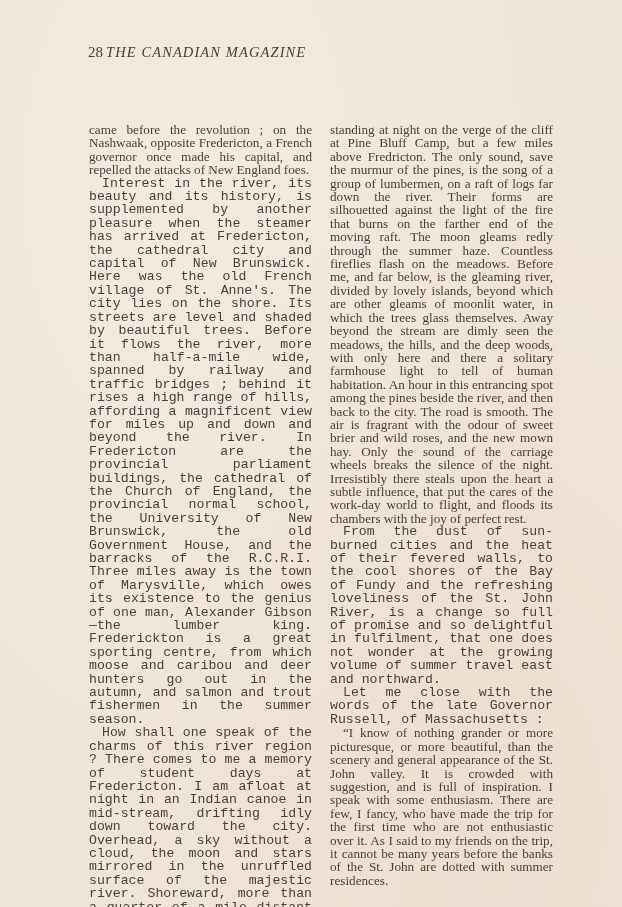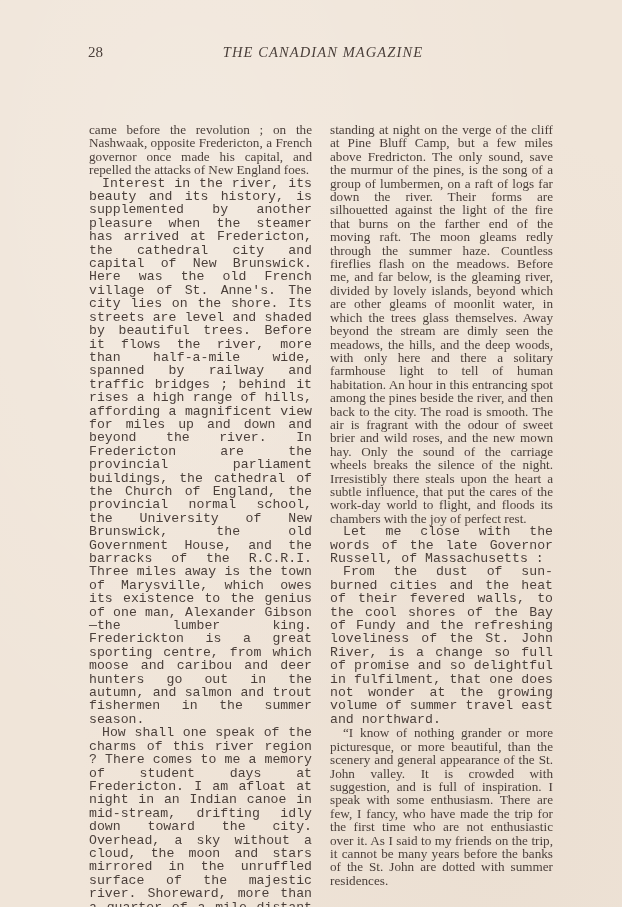--- a/index.html
+++ b/index.html
@@ -36,21 +36,20 @@
       left: 0;
       top: 0;
       font-size: 15px;
       color: #4a3f3a;
     }
     .running-title {
       position: absolute;
       left: 0;
       right: 0;
       top: 0;
-      text-align: center;
       font-style: italic;
       font-size: 14.5px;
       letter-spacing: 1.1px;
       padding-left: 18px;
       color: #4a3f3a;
     }
     .column {
       position: absolute;
       top: 76px;
       width: 223px;
@@ -85,17 +84,17 @@
 
   <div class="column col-left">
     <p>came before the revolution ; on the Nashwaak, opposite Fredericton, a French governor once made his capital, and repelled the attacks of New England foes.</p>
     <p class="indent">Interest in the river, its beauty and its history, is supplemented by another pleasure when the steamer has arrived at Fredericton, the cathedral city and capital of New Brunswick. Here was the old French village of St. Anne's. The city lies on the shore. Its streets are level and shaded by beautiful trees. Before it flows the river, more than half-a-mile wide, spanned by railway and traffic bridges ; behind it rises a high range of hills, affording a magnificent view for miles up and down and beyond the river. In Fredericton are the provincial parliament buildings, the cathedral of the Church of England, the provincial normal school, the University of New Brunswick, the old Government House, and the barracks of the R.C.R.I. Three miles away is the town of Marysville, which owes its existence to the genius of one man, Alexander Gibson—the lumber king. Frederickton is a great sporting centre, from which moose and caribou and deer hunters go out in the autumn, and salmon and trout fishermen in the summer season.</p>
     <p class="indent">How shall one speak of the charms of this river region ? There comes to me a memory of student days at Fredericton. I am afloat at night in an Indian canoe in mid-stream, drifting idly down toward the city. Overhead, a sky without a cloud, the moon and stars mirrored in the unruffled surface of the majestic river. Shoreward, more than a quarter of a mile distant on either hand, are glooms and shadows, out of which comes softly the voices of the night. Away below me, the twinkling lights of the city, and floating over the waters in softened strains the music of a band. The burden lifts from the wearied brain, the heart thrills, and from the brooding depths of a perfect night, upon the troubled spirit falls the benediction of its hallowed peace.</p>
     <p class="indent">And yet opposite picture. I am</p>
   </div>
 
   <div class="column col-right">
     <p>standing at night on the verge of the cliff at Pine Bluff Camp, but a few miles above Fredricton. The only sound, save the murmur of the pines, is the song of a group of lumbermen, on a raft of logs far down the river. Their forms are silhouetted against the light of the fire that burns on the farther end of the moving raft. The moon gleams redly through the summer haze. Countless fireflies flash on the meadows. Before me, and far below, is the gleaming river, divided by lovely islands, beyond which are other gleams of moonlit water, in which the trees glass themselves. Away beyond the stream are dimly seen the meadows, the hills, and the deep woods, with only here and there a solitary farmhouse light to tell of human habitation. An hour in this entrancing spot among the pines beside the river, and then back to the city. The road is smooth. The air is fragrant with the odour of sweet brier and wild roses, and the new mown hay. Only the sound of the carriage wheels breaks the silence of the night. Irresistibly there steals upon the heart a subtle influence, that put the cares of the work-day world to flight, and floods its chambers with the joy of perfect rest.</p>
+    <p class="indent">From the dust of sun-burned cities and the heat of their fevered walls, to the cool shores of the Bay of Fundy and the refreshing loveliness of the St. John River, is a change so full of promise and so delightful in fulfilment, that one does not wonder at the growing volume of summer travel east and northward.</p>
     <p class="indent">Let me close with the words of the late Governor Russell, of Massachusetts :</p>
-    <p class="indent">From the dust of sun-burned cities and the heat of their fevered walls, to the cool shores of the Bay of Fundy and the refreshing loveliness of the St. John River, is a change so full of promise and so delightful in fulfilment, that one does not wonder at the growing volume of summer travel east and northward.</p>
     <p class="quote">“I know of nothing grander or more picturesque, or more beautiful, than the scenery and general appearance of the St. John valley. It is crowded with suggestion, and is full of inspiration. I speak with some enthusiasm. There are few, I fancy, who have made the trip for the first time who are not enthusiastic over it. As I said to my friends on the trip, it cannot be many years before the banks of the St. John are dotted with summer residences.</p>
   </div>
 </div>
 
 </body></html>

